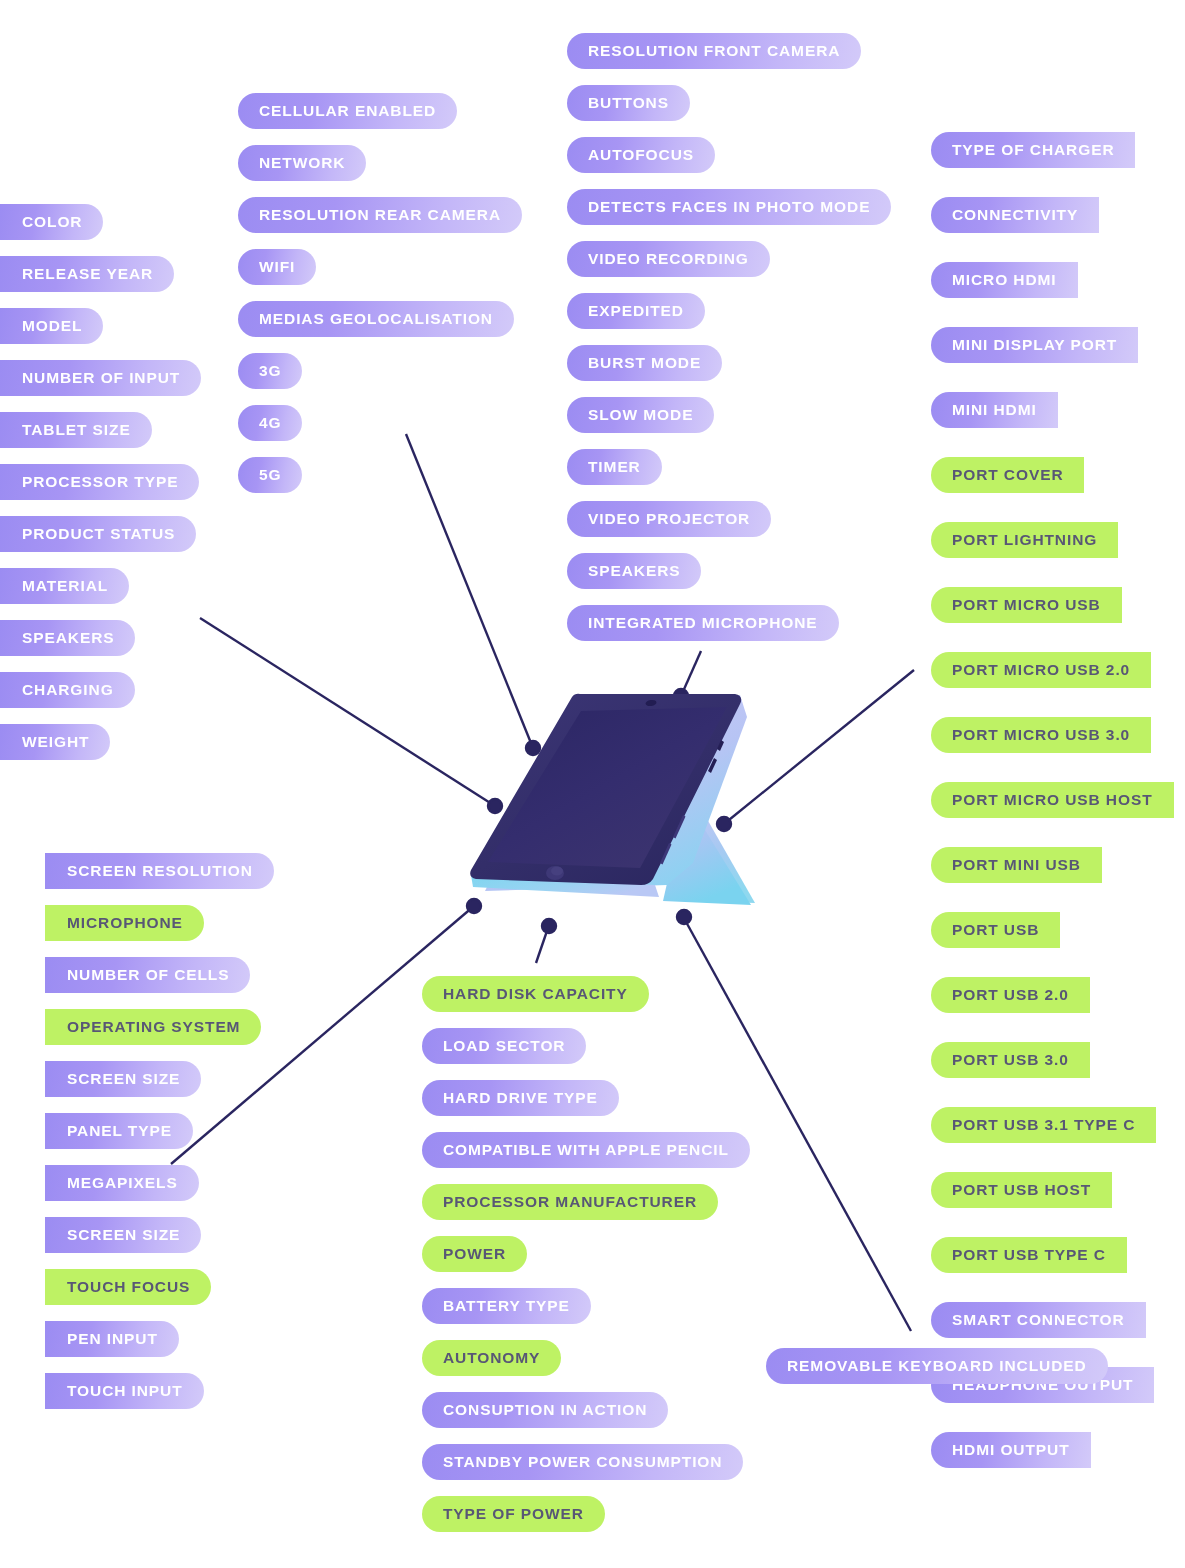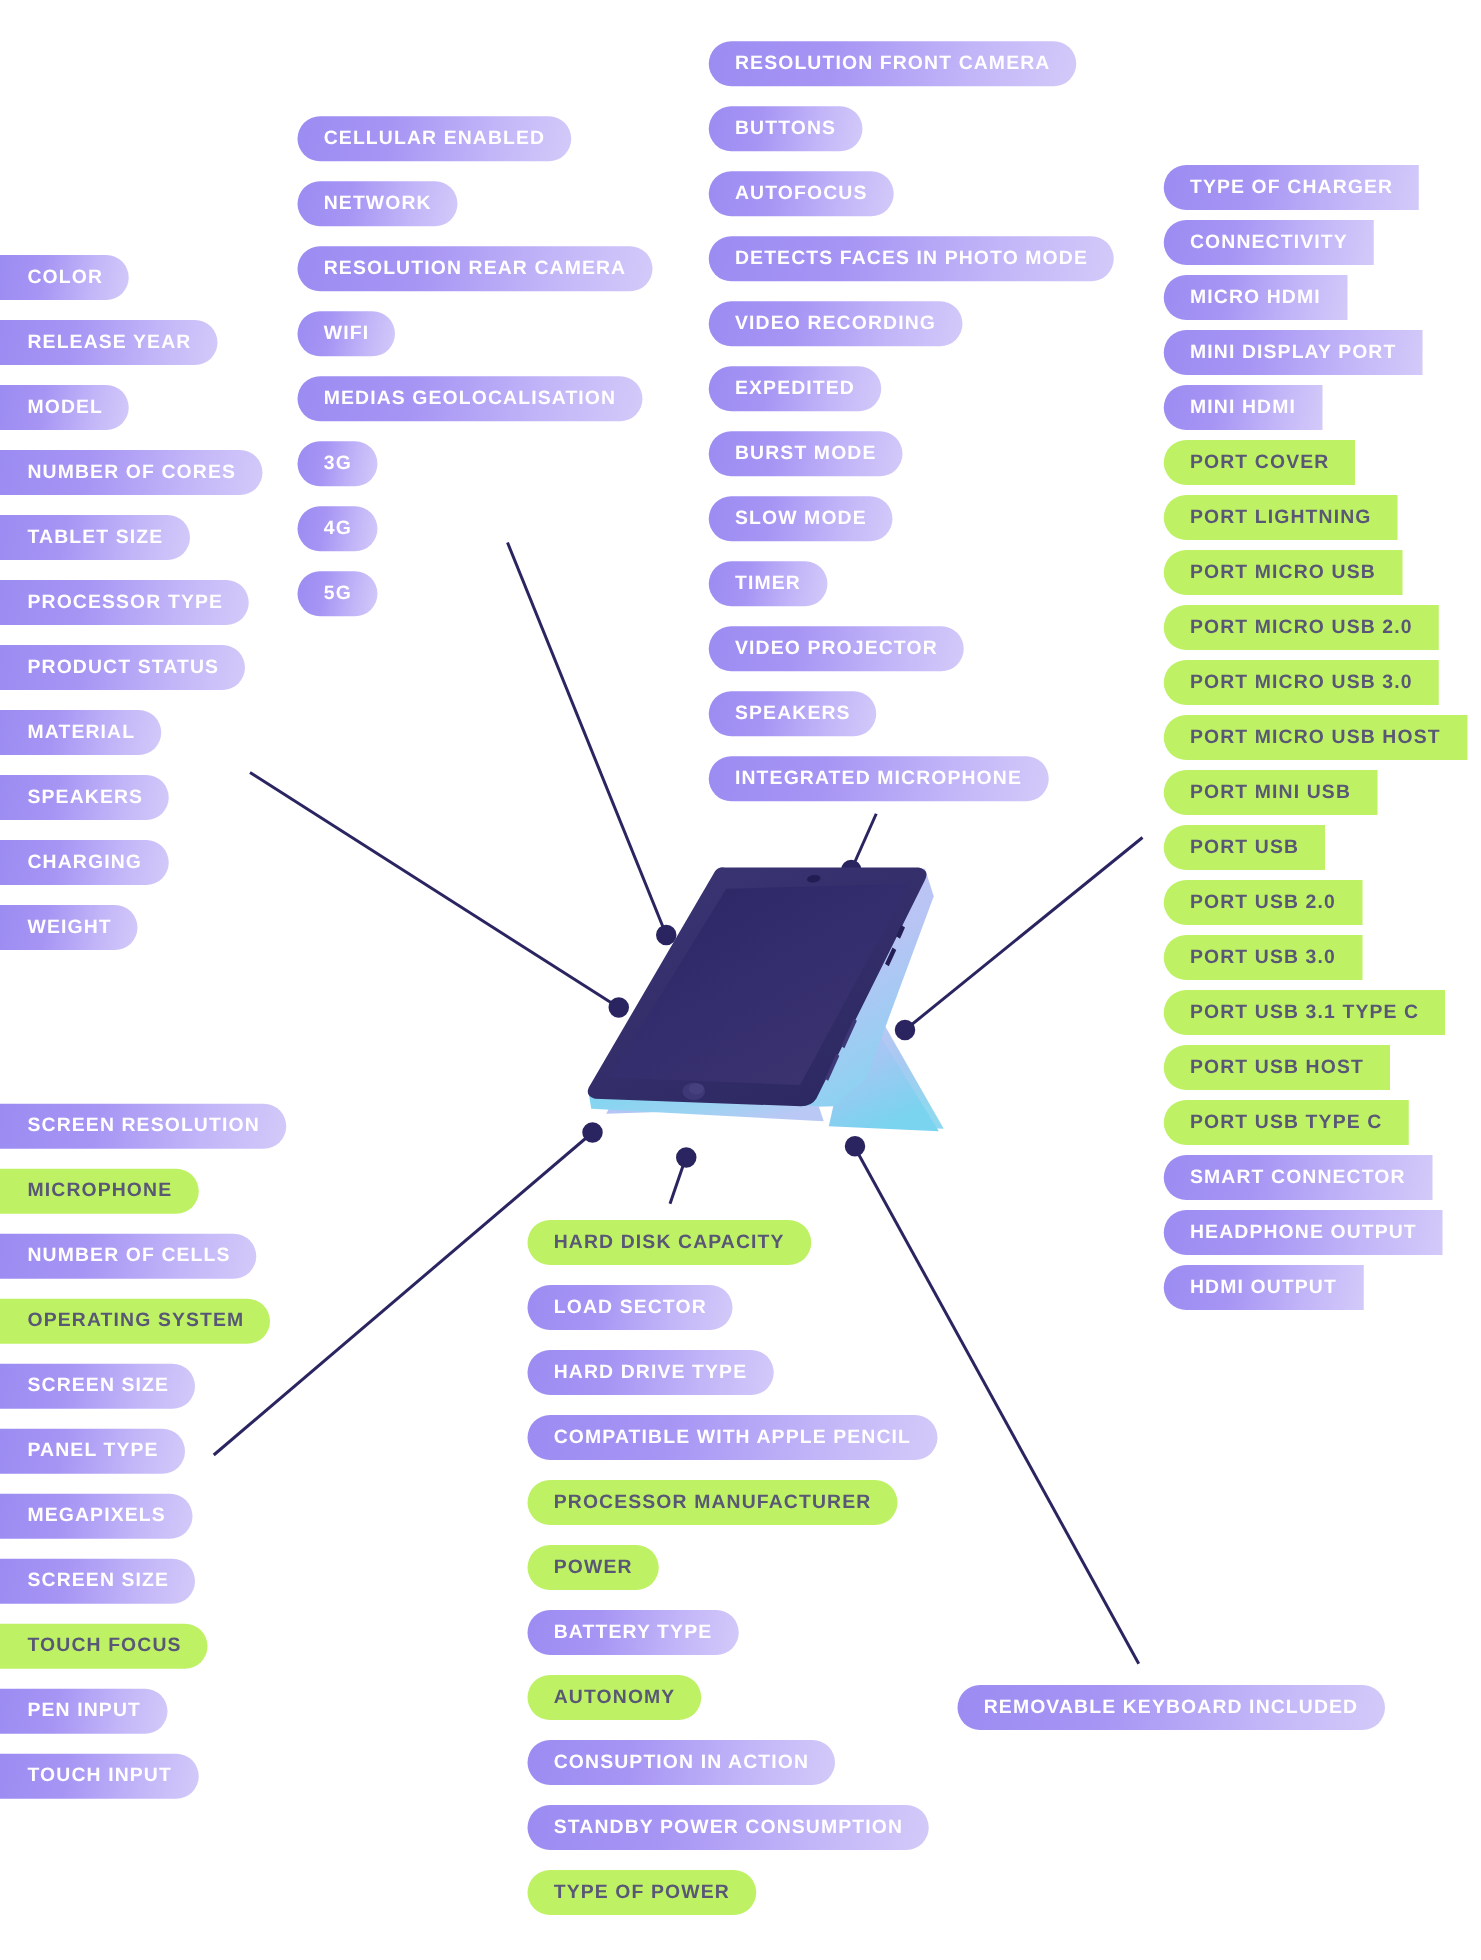--- a/index.html
+++ b/index.html
@@ -172,21 +172,21 @@
     <div class="pill filled">
         <span>COLOR</span>
       </div>
     <div class="pill filled">
         <span>RELEASE YEAR</span>
       </div>
     <div class="pill filled">
         <span>MODEL</span>
       </div>
     <div class="pill filled">
-        <span>NUMBER OF CORES</span>
+        <span>NUMBER OF INPUT</span>
       </div>
     <div class="pill filled">
         <span>TABLET SIZE</span>
       </div>
     <div class="pill filled">
         <span>PROCESSOR TYPE</span>
       </div>
     <div class="pill filled">
         <span>PRODUCT STATUS</span>
       </div>
@@ -197,21 +197,21 @@
         <span>SPEAKERS</span>
       </div>
     <div class="pill filled">
         <span>CHARGING</span>
       </div>
     <div class="pill filled">
         <span>WEIGHT</span>
       </div>
   </div>
 
-  <div class="column bleed-left" style="left:0px; top:883px; gap:16px;">
+  <div class="column bleed-left" style="left:0px; top:853px; gap:16px;padding-left:45px;">
     <div class="pill filled">
         <span>SCREEN RESOLUTION</span>
       </div>
     <div class="pill ghost">
         <span>MICROPHONE</span>
       </div>
     <div class="pill filled">
         <span>NUMBER OF CELLS</span>
       </div>
     <div class="pill ghost">
@@ -335,21 +335,21 @@
         <span>CONSUPTION IN ACTION</span>
       </div>
     <div class="pill filled">
         <span>STANDBY POWER CONSUMPTION</span>
       </div>
     <div class="pill ghost">
         <span>TYPE OF POWER</span>
       </div>
   </div>
 
-  <div class="column bleed-right" style="left:931px; top:132px; gap:8px;justify-content:flex-end;">
+  <div class="column bleed-right" style="left:931px; top:132px; gap:29px;justify-content:flex-end;">
     <div class="pill filled">
         <span>TYPE OF CHARGER</span>
       </div>
     <div class="pill filled">
         <span>CONNECTIVITY</span>
       </div>
     <div class="pill filled">
         <span>MICRO HDMI</span>
       </div>
     <div class="pill filled">

